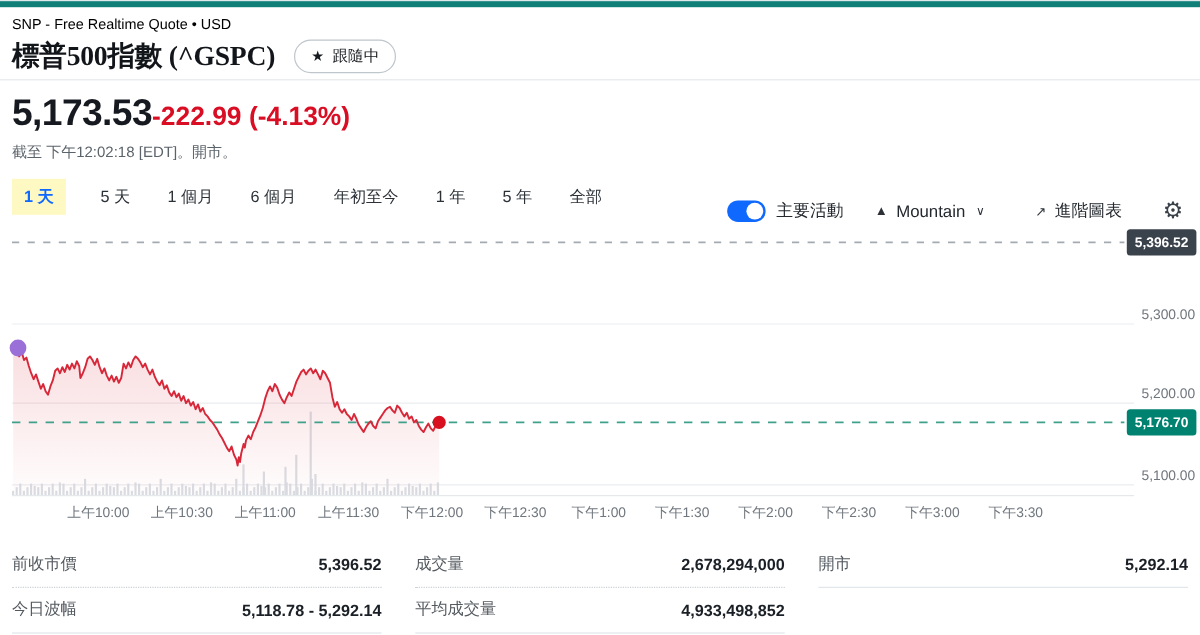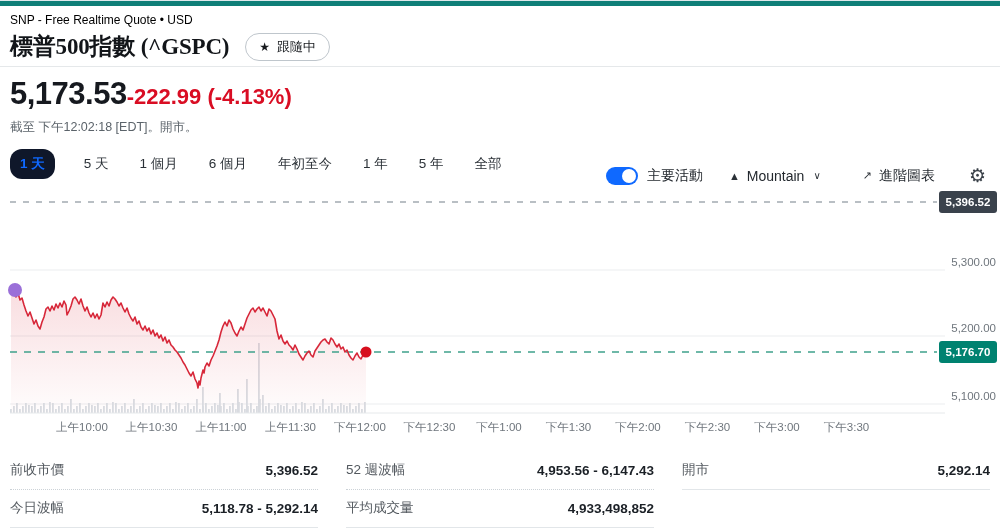--- a/index.html
+++ b/index.html
@@ -18,21 +18,21 @@
   .followpill .star { font-size:12px; color:#16191d; }
   .hdr-divider { position:absolute; top:66px; left:0; width:1000px; height:1px; background:#e5e8ea; }
   .pricerow { position:absolute; top:76px; left:10px; display:flex; align-items:baseline; }
   .bigprice { font-size:31px; font-weight:bold; color:#16191f; letter-spacing:-0.5px; }
   .chg { font-size:22px; font-weight:bold; color:#d90d23; }
   .tstamp { position:absolute; top:119px; left:10px; font-size:12.5px; color:#5b636a; }
 
   .rangerow { position:absolute; top:149px; left:10px; display:flex; align-items:center; gap:27px;
     font-size:13.5px; color:#2b3137; }
   .rangerow .rtab { cursor:pointer; padding:6px 2px; white-space:nowrap; }
-  .rangerow .rtab.sel { color:#0f69ff; background:#0f172a; border-radius:12px; padding:6px 10px; font-weight:bold; }
+  .rangerow .rtab.sel { color:#0f69ff; background:#fef9c3; border-radius:0; padding:6px 10px; font-weight:bold; }
 
   .ctrlrow { position:absolute; top:164px; right:14px; display:flex; align-items:center; }
   .toggle { width:32px; height:18px; border-radius:9px; background:#0f69ff; position:relative; cursor:pointer; }
   .toggle .knob { position:absolute; top:2px; right:2px; width:14px; height:14px; border-radius:50%; background:#fff; }
   .ctl-label { font-size:14px; color:#23282e; margin-left:9px; }
   .grp { display:flex; align-items:center; gap:7px; cursor:pointer; font-size:14px; color:#23282e; }
   .grp .ic { font-size:11px; color:#2b3137; }
   .chev { font-size:10px; color:#2b3137; margin-left:2px; }
   .gear { font-size:19px; color:#3a4149; cursor:pointer; }
   .sp24{width:26px;} .sp40{width:42px;} .sp34{width:34px;}
@@ -263,22 +263,22 @@
       <text x="846.5" y="431" text-anchor="middle" font-size="11.5" fill="#6f767d">下午3:30</text>
     </svg>
 </div>
 
 <div class="stats">
   <div class="cell r1cell" style="border-bottom:1px dotted #ccd2d7;">
     <span class="lb">前收市價</span>
       <span class="vl">5,396.52</span>
   </div>
   <div class="cell" style="border-bottom:1px dotted #ccd2d7;">
-    <span class="lb">52 週波幅</span>
-      <span class="vl">4,953.56 - 6,147.43</span>
+    <span class="lb">成交量</span>
+      <span class="vl">2,678,294,000</span>
   </div>
   <div class="cell" style="border-bottom:1px solid #e2e6e9;gap:23px;">
     <span class="lb">開市</span>
       <span class="vl">5,292.14</span>
   </div>
   <div class="cell" style="border-bottom:1px solid #e2e6e9;">
     <span class="lb">今日波幅</span>
       <span class="vl">5,118.78 - 5,292.14</span>
   </div>
   <div class="cell" style="border-bottom:1px solid #e2e6e9;">

